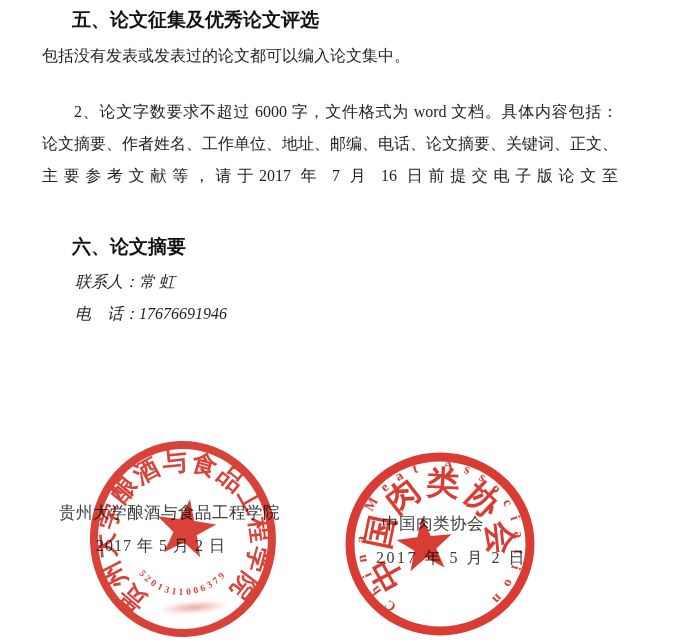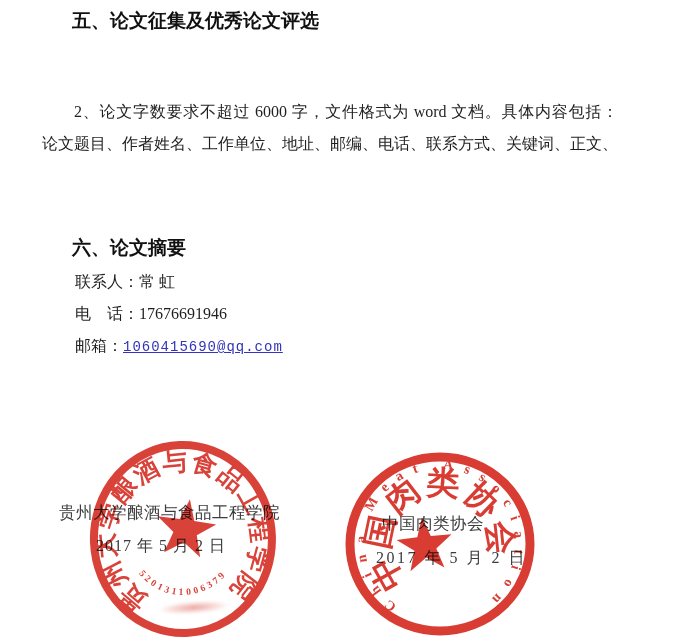--- a/index.html
+++ b/index.html
@@ -4,33 +4,33 @@
 <style>
   html,body{margin:0;padding:0;}
   body{
     width:685px;height:643px;position:relative;overflow:hidden;
     background:#ffffff;color:#1f1f1f;
     font-family:"Liberation Serif", serif;
   }
   .doc{position:absolute;left:42px;top:0;width:576px;}
   .sec-heading{
     position:absolute;left:0;width:576px;margin:0;
-    font-family:Liberation Serif, serif;
+    font-family:Liberation Mono, monospace;
     font-weight:700;font-size:19px;line-height:30px;color:#111;
     padding-left:30px;box-sizing:border-box;
   }
   .para{position:absolute;left:0;width:576px;}
   .line{
     font-size:16px;line-height:32px;height:32px;
     text-align:justify;color:#1f1f1f;
   }
   .line.jlast{text-align-last:justify;}
   .line.indent{text-indent:32px;}
   .line.plain{text-align:left;text-align-last:left;}
-  .contacts{position:absolute;left:0;top:266px;width:576px;}
+  .contacts{position:absolute;left:0;top:266px;width:576px;font-style:italic;}
   .crow{
     padding-left:33px;font-size:16px;line-height:32px;height:32px;
     white-space:pre;color:#1f1f1f;
   }
   .email-link{
     font-family:"Liberation Mono", monospace;
     font-size:14px;color:#3333bb;text-decoration:underline;
     letter-spacing:1px;cursor:pointer;
   }
   
@@ -53,33 +53,34 @@
   }
 </style>
 </head>
 <body>
 
 <div class="doc">
 
   <h1 class="sec-heading" style="top:6px">五、论文征集及优秀论文评选</h1>
 
   <div class="para" style="top:40px">
+    <div class="line plain">包括没有发表或发表过的论文都可以编入论文集中。</div>
   </div>
 
   <div class="para" style="top:96px">
     <div class="line indent jlast">2、论文字数要求不超过 6000 字，文件格式为 word 文档。具体内容包括：</div>
-    <div class="line jlast">论文题目、作者姓名、工作单位、地址、邮编、电话、联系方式、关键词、正文、</div>
+    <div class="line jlast">论文摘要、作者姓名、工作单位、地址、邮编、电话、论文摘要、关键词、正文、</div>
+    <div class="line jlast">主要参考文献等，请于2017 年 7 月 16 日前提交电子版论文至</div>
   </div>
 
   <h1 class="sec-heading" style="top:233px">六、论文摘要</h1>
 
   <div class="contacts">
     <div class="crow"><span>联系人：</span><span>常 虹</span></div>
     <div class="crow"><span>电　话：</span><span>17676691946</span></div>
-    <div class="crow"><span>邮箱：</span><a class="email-link">1060415690@qq.com</a></div>
   </div>
 
 </div>
 
 <div class="smudge"></div>
 
 <div class="stamp stamp-left">
   <svg width="194" height="198" viewBox="0 0 194 198">
     <g opacity="0.88">
       <ellipse cx="97" cy="99" rx="89" ry="94" fill="none" stroke="#d4281e" stroke-width="8"></ellipse>

